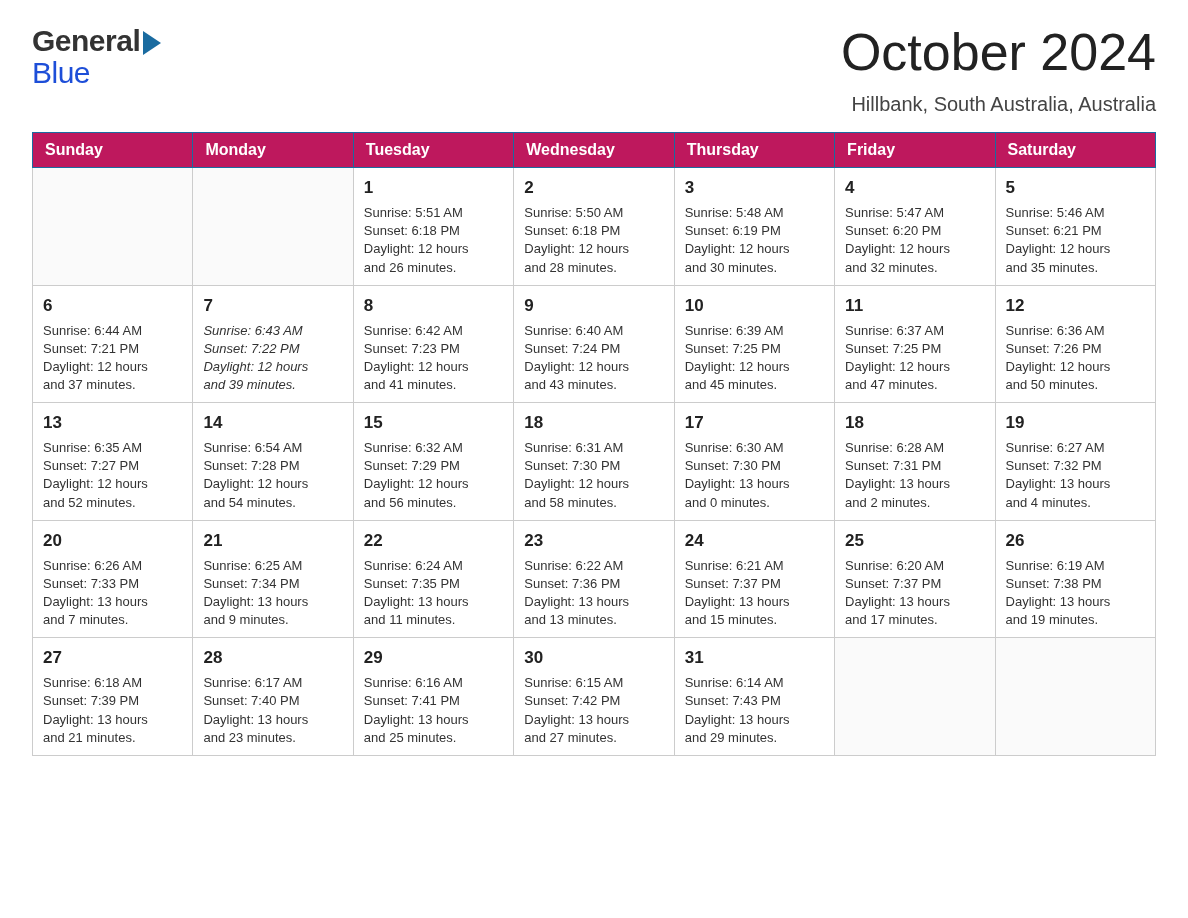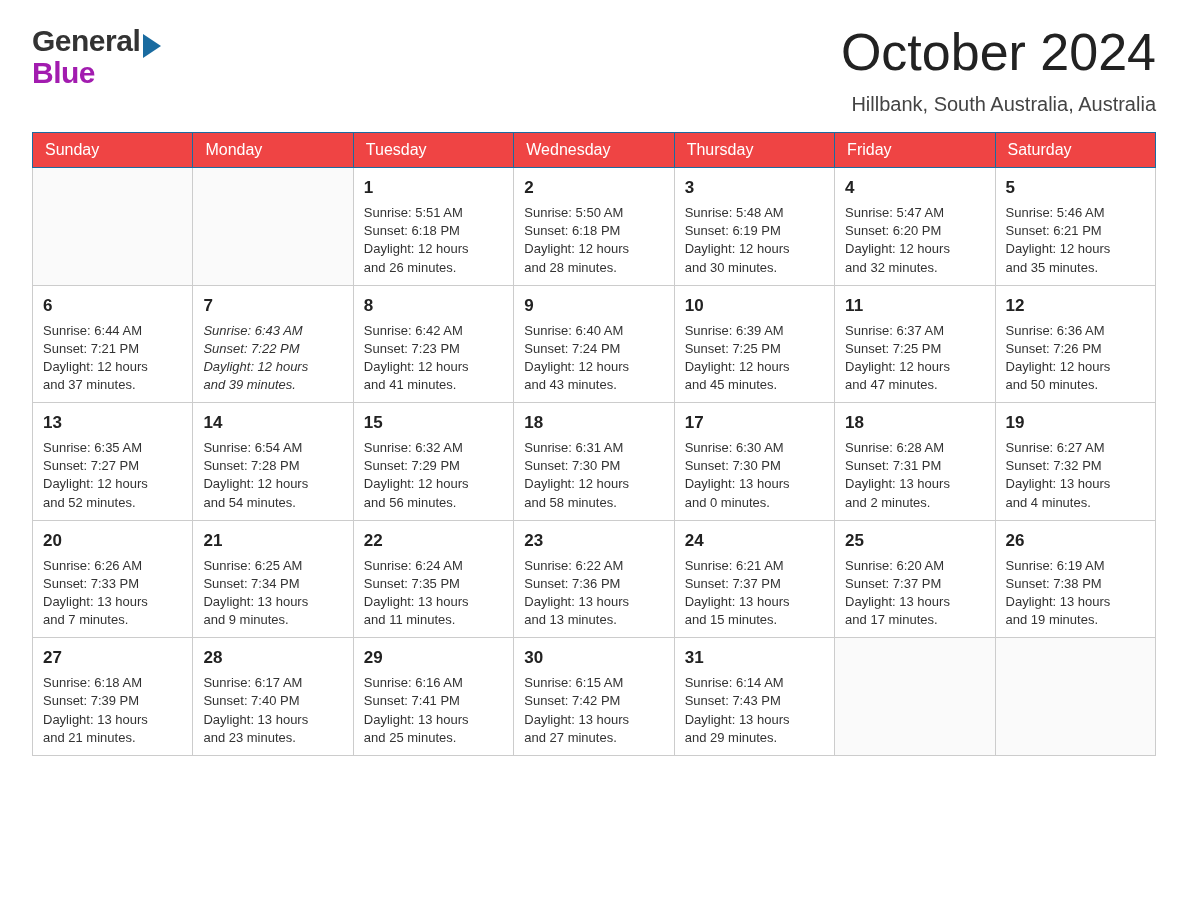--- a/index.html
+++ b/index.html
@@ -29,24 +29,24 @@
       font-size: 20px;
       color: #444;
       margin-top: 12px;
     }
     .calendar {
       width: 100%;
       border-collapse: collapse;
       border: 1px solid #ccc;
     }
     .calendar th {
-      background: #ef4444;
+      background: #be185d;
       color: #fff;
       font-size: 16px;
-      font-weight: normal;
+      font-weight: bold;
       padding: 8px 12px;
       text-align: left;
       border: 1px solid #1a6ba0;
     }
     .calendar td {
       vertical-align: top;
       padding: 8px 10px;
       border: 1px solid #ccc;
       width: 14.28%;
       min-height: 100px;
@@ -72,41 +72,41 @@
       display: flex;
       align-items: flex-start;
     }
     .logo-word {
       display: flex;
       flex-direction: column;
       align-items: flex-start;
     }
     .logo-top-line {
       display: flex;
-      align-items: flex-end;
+      align-items: center;
     }
     .logo-general-text {
       font-size: 30px;
       font-weight: bold;
       color: #333;
       letter-spacing: -0.5px;
     }
     .logo-chevron {
       width: 0;
       height: 0;
       border-top: 12px solid transparent;
       border-bottom: 12px solid transparent;
       border-left: 18px solid #1a6ba0;
       margin-left: 3px;
       margin-top: 4px;
     }
     .logo-blue-text {
       font-size: 30px;
-      font-weight: bold;
-      color: #a21caf;
+      font-weight: normal;
+      color: #1d4ed8;
       letter-spacing: -0.5px;
       margin-top: -2px;
     }
   </style>
 </head>
 <body>
 
 <div class="header">
   <div class="logo-container">
     <div class="logo-word">

